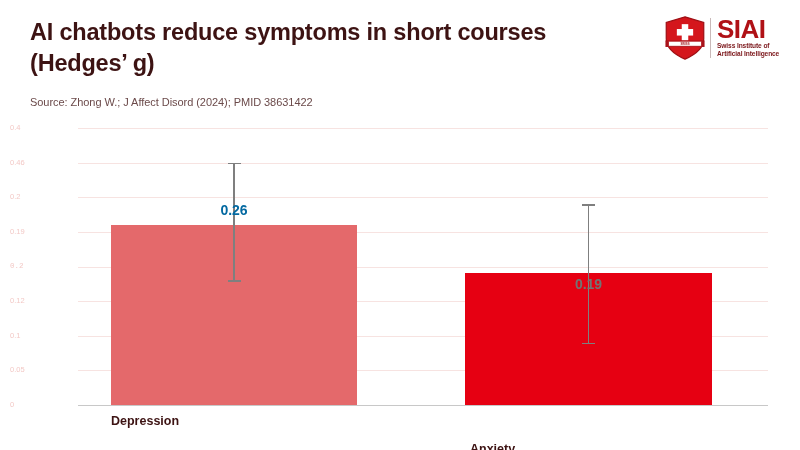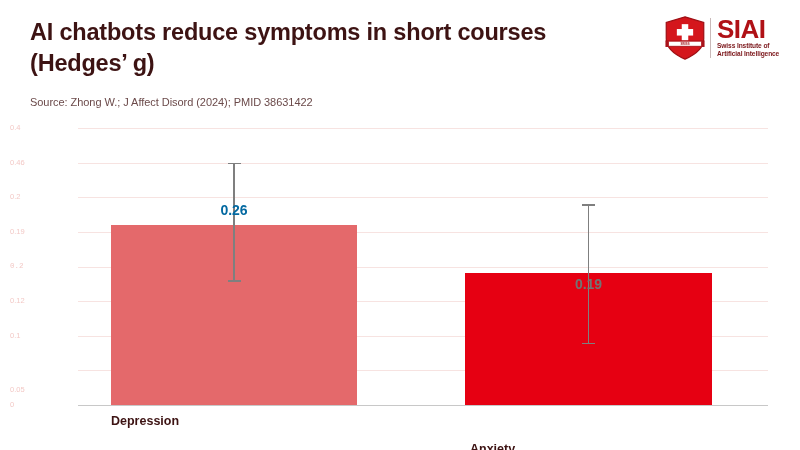--- a/index.html
+++ b/index.html
@@ -151,21 +151,21 @@
         <div class="logo-sub">Swiss Institute of</div>
         <div class="logo-sub">Artificial Intelligence</div>
       </div>
     </div>
   </div>
 
   <div id="plot">
       <div class="gridline zero" style="top: 405px; background: rgb(200, 200, 200);"></div>
       <div class="ytick" style="top: 401px; color: rgb(243, 201, 198);">0</div>
       <div class="gridline" style="top: 370.375px; background: rgb(247, 227, 225);"></div>
-      <div class="ytick" style="top: 366.375px; color: rgb(243, 201, 198); margin-top: 20px;">0.05</div>
+      <div class="ytick" style="top: 366.375px; color: rgb(243, 201, 198);">0.05</div>
       <div class="gridline" style="top: 335.75px; background: rgb(247, 227, 225);"></div>
       <div class="ytick" style="top: 331.75px; color: rgb(243, 201, 198);">0.1</div>
       <div class="gridline" style="top: 301.125px; background: rgb(247, 227, 225);"></div>
       <div class="ytick" style="top: 297.125px; color: rgb(243, 201, 198);">0.12</div>
       <div class="gridline" style="top: 266.5px; background: rgb(247, 227, 225);"></div>
       <div class="ytick" style="top: 262.5px; color: rgb(243, 201, 198); font-family: Liberation Mono, monospace;">0.2</div>
       <div class="gridline" style="top: 231.875px; background: rgb(247, 227, 225);"></div>
       <div class="ytick" style="top: 227.875px; color: rgb(243, 201, 198);">0.19</div>
       <div class="gridline" style="top: 197.25px; background: rgb(247, 227, 225);"></div>
       <div class="ytick" style="top: 193.25px; color: rgb(243, 201, 198);">0.2</div>

